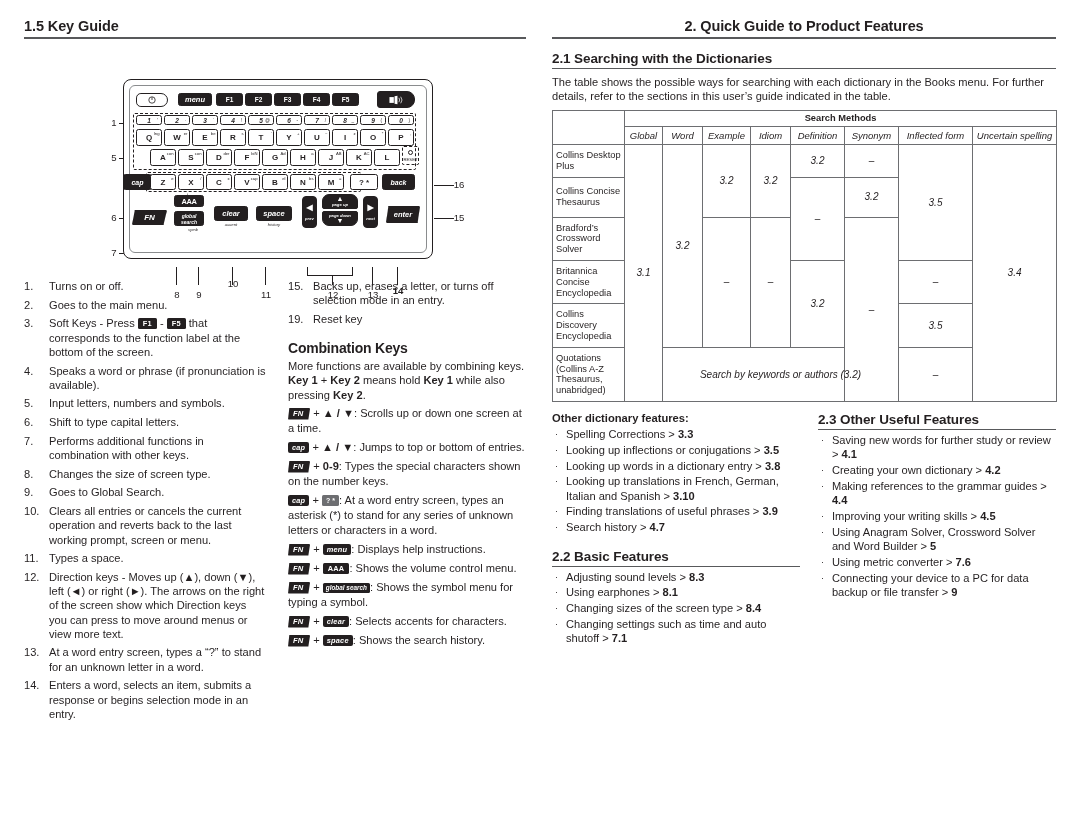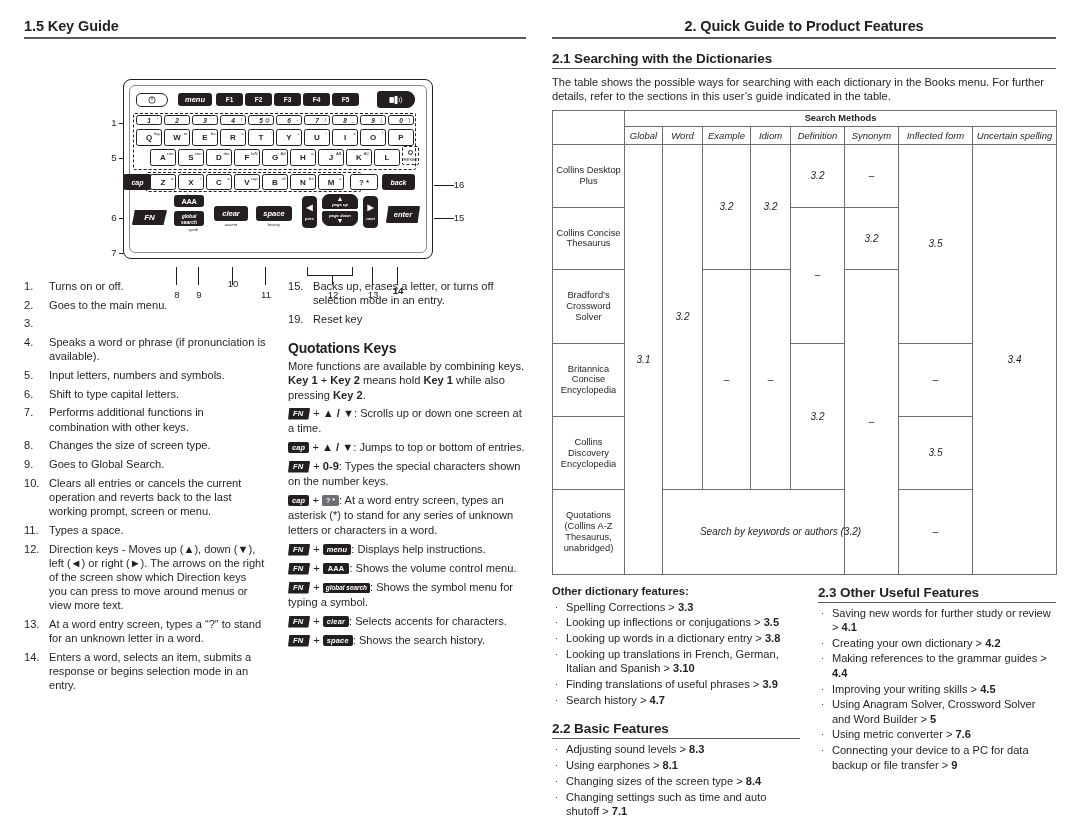--- a/index.html
+++ b/index.html
@@ -111,21 +111,21 @@
   }
   table.srch td, table.srch th {
     border: 1px solid #6d6e71; padding: 2px 3px; vertical-align: middle;
     font-size: 9.3px; line-height: 11.4px;
   }
   table.srch td.colhead {
     text-align: center; font-style: italic; font-weight: normal;
     font-size: 9.5px; line-height: 11px; padding: 3px 2px;
   }
   table.srch td.rowname {
-    text-align: center; font-size: 9.3px; line-height: 10.8px; padding: 20px 3px;
+    text-align: left; font-size: 9.3px; line-height: 10.8px; padding: 5px 3px;
   }
   table.srch td.val {
     text-align: center; font-style: italic; font-size: 10px;
   }
   td.outer-left { border-left: 1.6px solid #231f20; }
   td.outer-right { border-right: 1.6px solid #231f20; }
   td.outer-top { border-top: 1.6px solid #231f20; }
   td.outer-bot { border-bottom: 1.6px solid #231f20; }
 
   
@@ -338,20 +338,21 @@
           <li>
               <span class="num">1.</span>
               <span class="txt">Turns on or off.</span>
             </li>
           <li>
               <span class="num">2.</span>
               <span class="txt">Goes to the main menu.</span>
             </li>
           <li>
             <span class="num">3.</span>
+            <span class="txt">Soft Keys - Press <span class="kc kc-sq">F1</span> - <span class="kc kc-sq">F5</span> that corresponds to the function label at the bottom of the screen.</span>
           </li>
           <li>
               <span class="num">4.</span>
               <span class="txt">Speaks a word or phrase (if pronunciation is available).</span>
             </li>
           <li>
               <span class="num">5.</span>
               <span class="txt">Input letters, numbers and symbols.</span>
             </li>
           <li>
@@ -398,21 +399,21 @@
           <li>
               <span class="num">15.</span>
               <span class="txt">Backs up, erases a letter, or turns off selection mode in an entry.</span>
             </li>
           <li>
               <span class="num">19.</span>
               <span class="txt">Reset key</span>
             </li>
         </ul>
 
-        <div class="sub-h">Quotations Keys</div>
+        <div class="sub-h">Combination Keys</div>
         <p class="body-t">
           <span>More functions are available by combining keys. </span><b>Key 1</b><span> + </span><b>Key 2</b><span> means hold </span><b>Key 1</b><span> while also pressing </span><b>Key 2</b><span>.</span>
         </p>
 
         <p class="combo-line"><span class="kc-fn">FN</span> + <b>▲ / ▼</b><span>: Scrolls up or down one screen at a time.</span></p>
         <p class="combo-line"><span class="kc">cap</span> + <b>▲ / ▼</b><span>: Jumps to top or bottom of entries.</span></p>
         <p class="combo-line"><span class="kc-fn">FN</span> + <b>0-9</b><span>: Types the special characters shown on the number keys.</span></p>
         <p class="combo-line"><span class="kc">cap</span> + <span class="kc-gray">? *</span><span>: At a word entry screen, types an asterisk (*) to stand for any series of unknown letters or characters in a word.</span></p>
         <p class="combo-line"><span class="kc-fn">FN</span> + <span class="kc">menu</span><span>: Displays help instructions.</span></p>
         <p class="combo-line"><span class="kc-fn">FN</span> + <span class="kc kc-sq">AAA</span><span>: Shows the volume control menu.</span></p>

